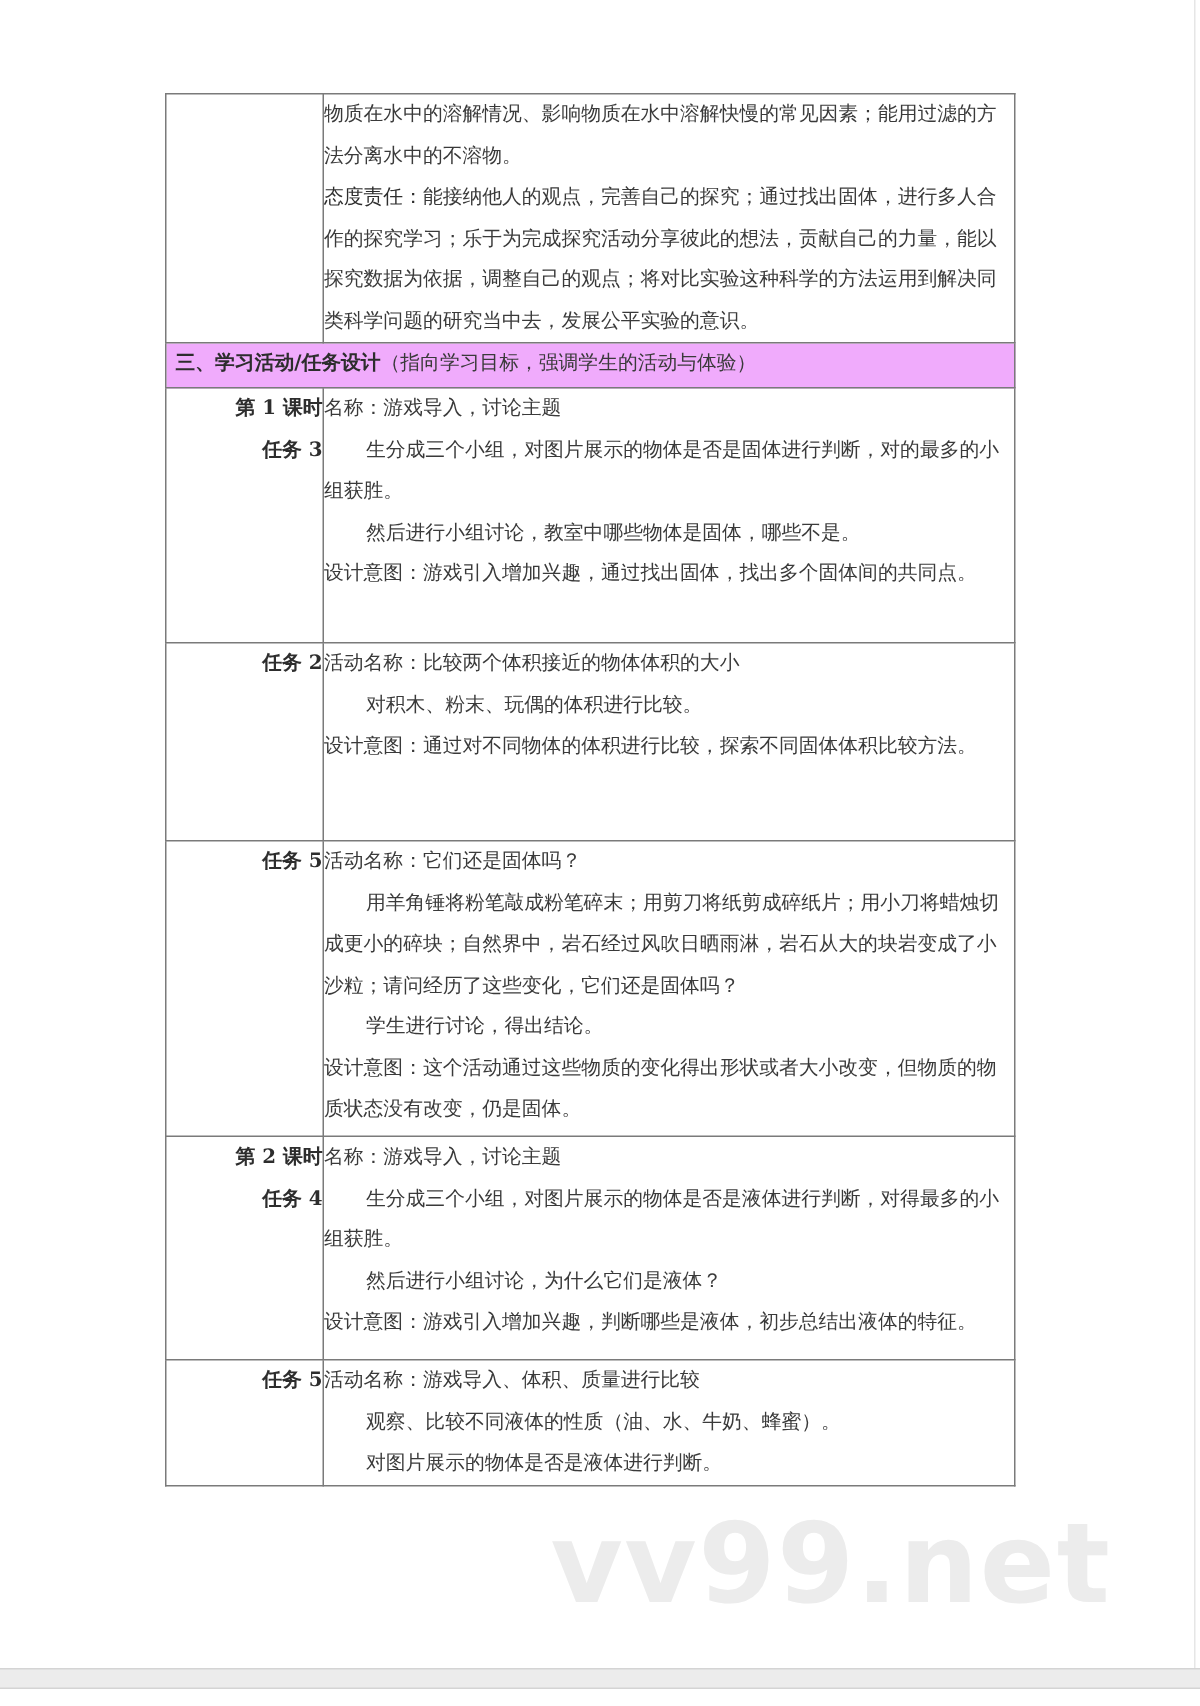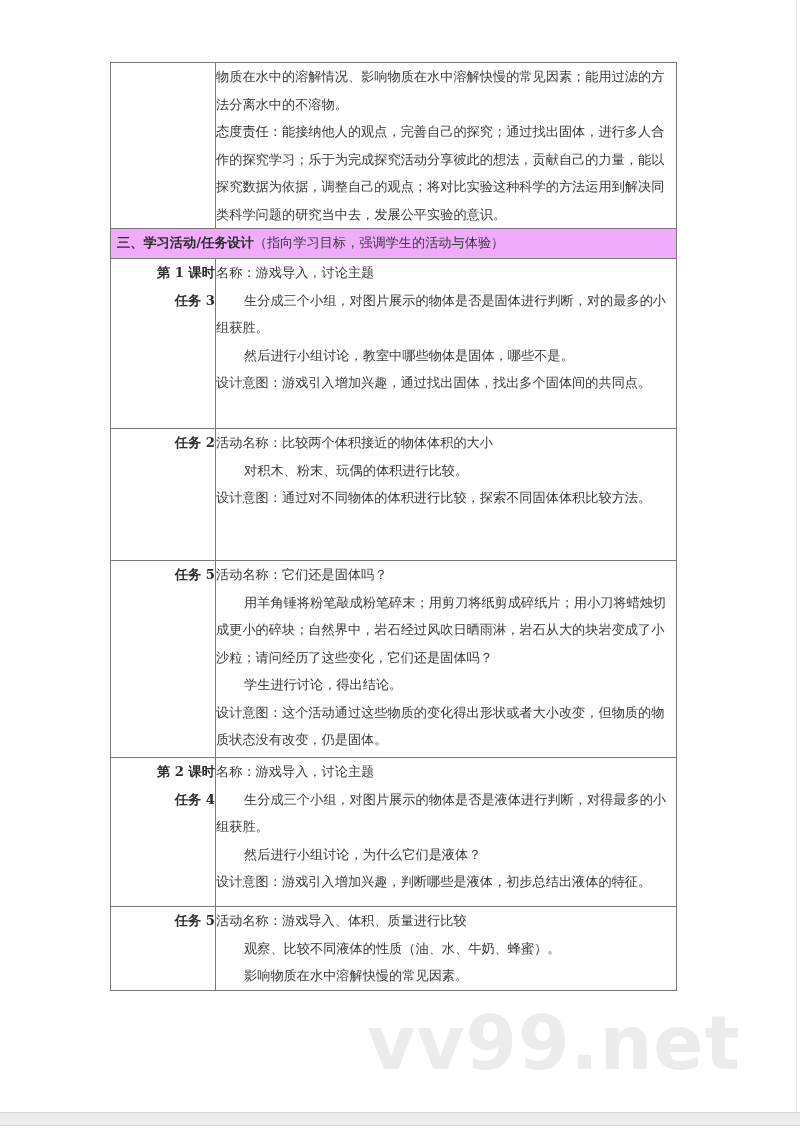--- a/index.html
+++ b/index.html
@@ -115,20 +115,20 @@
       </td>
     </tr>
 
     <tr style="height:84px">
       <td class="left-col">
         <span class="line">任务 5</span>
       </td>
       <td class="content">
         <p class="p">活动名称：游戏导入、体积、质量进行比较</p>
         <p class="p indent">观察、比较不同液体的性质（油、水、牛奶、蜂蜜）。</p>
-        <p class="p indent">影响物质在水中溶解快慢的常见因素。</p>
+        <p class="p indent">对图片展示的物体是否是液体进行判断。</p>
       </td>
     </tr>
   </tbody>
 </table>
 
 <div class="watermark">vv99.net</div>
 <div class="bottom-band"></div>
 
 </body></html>

